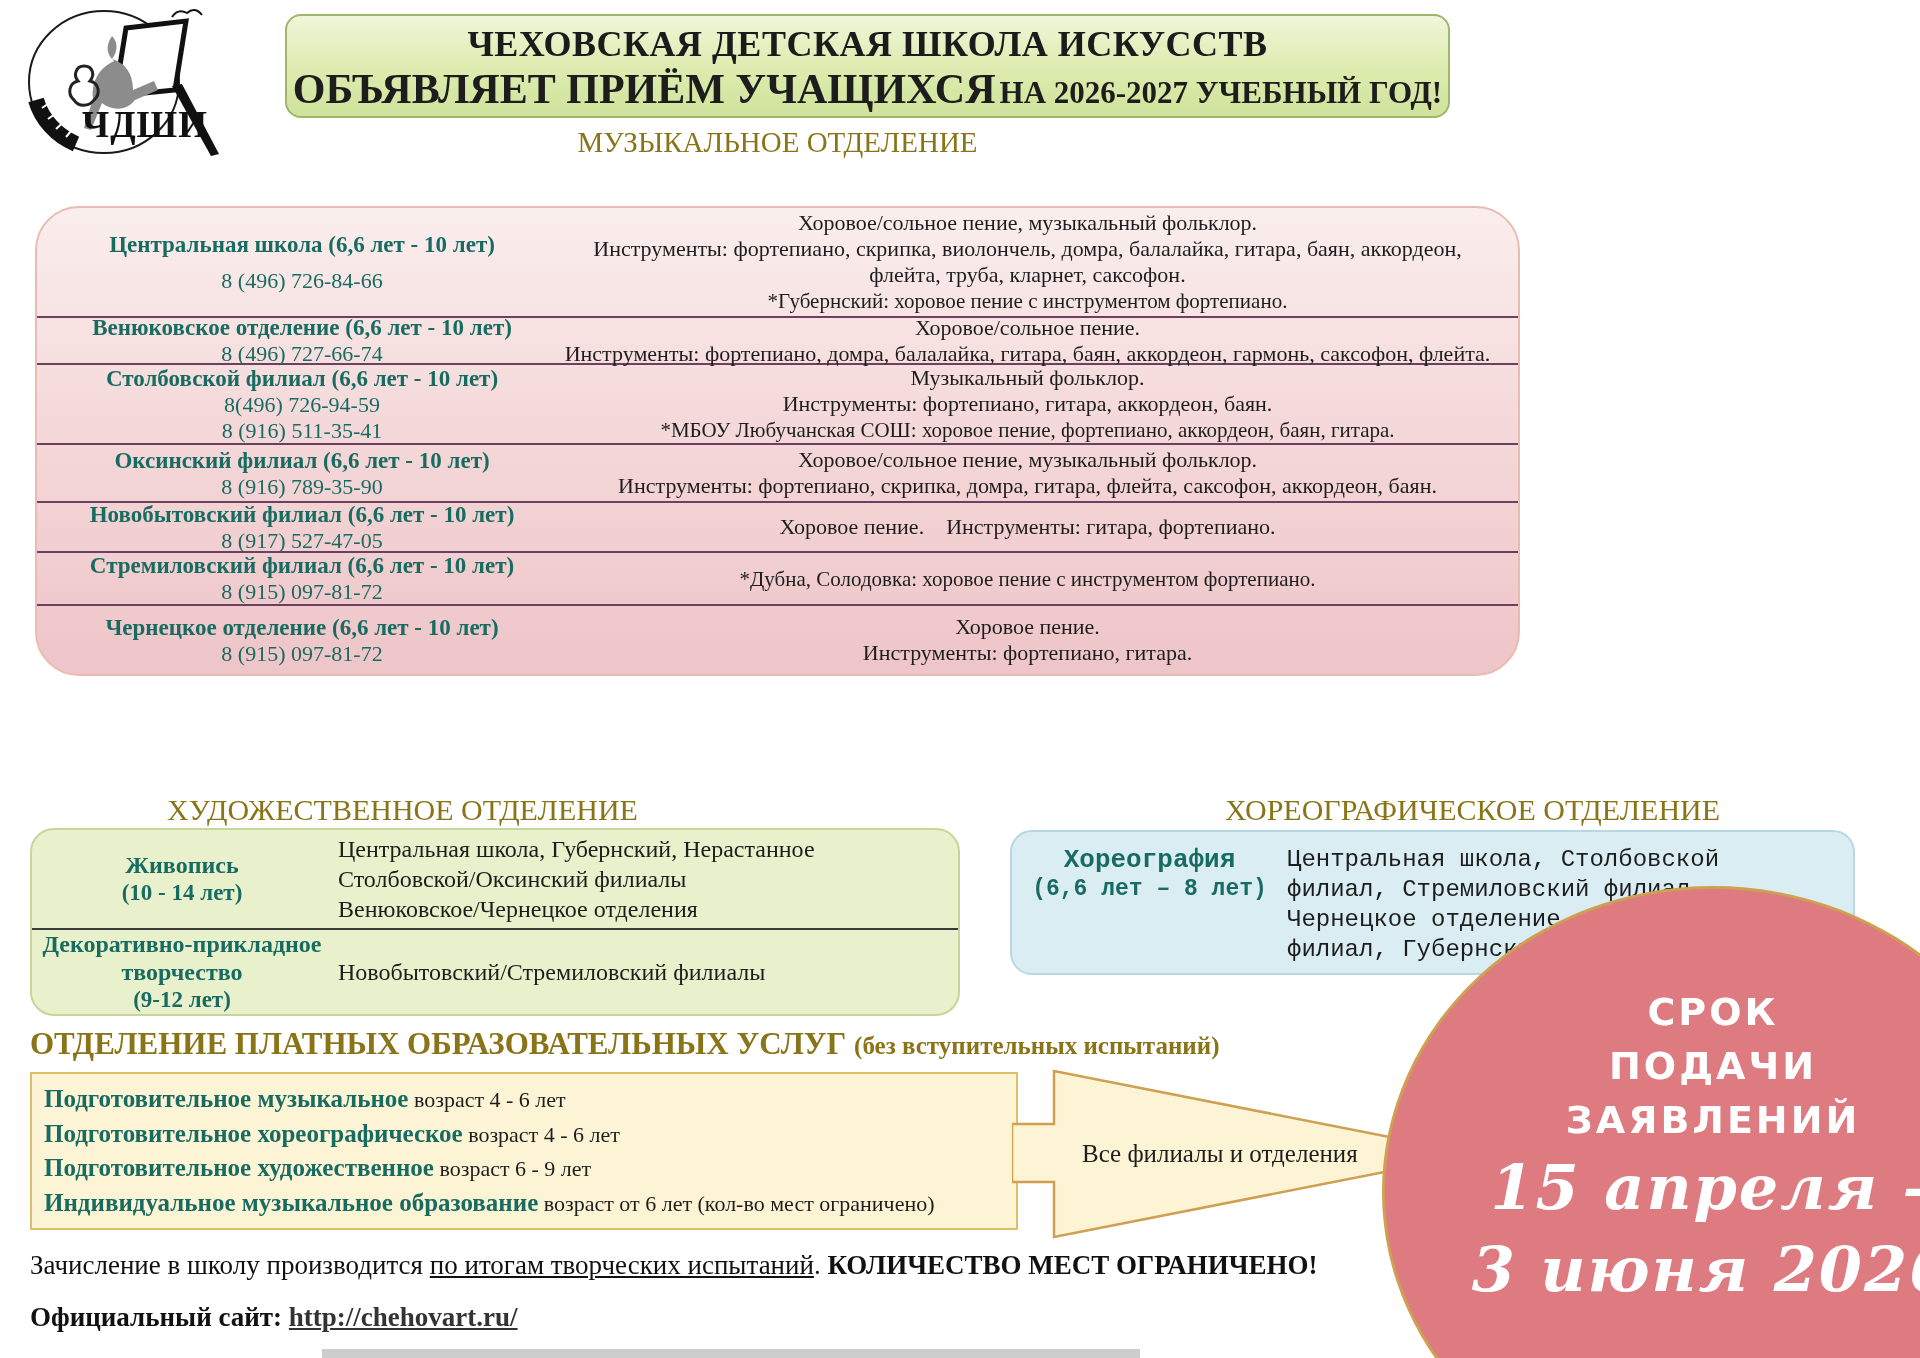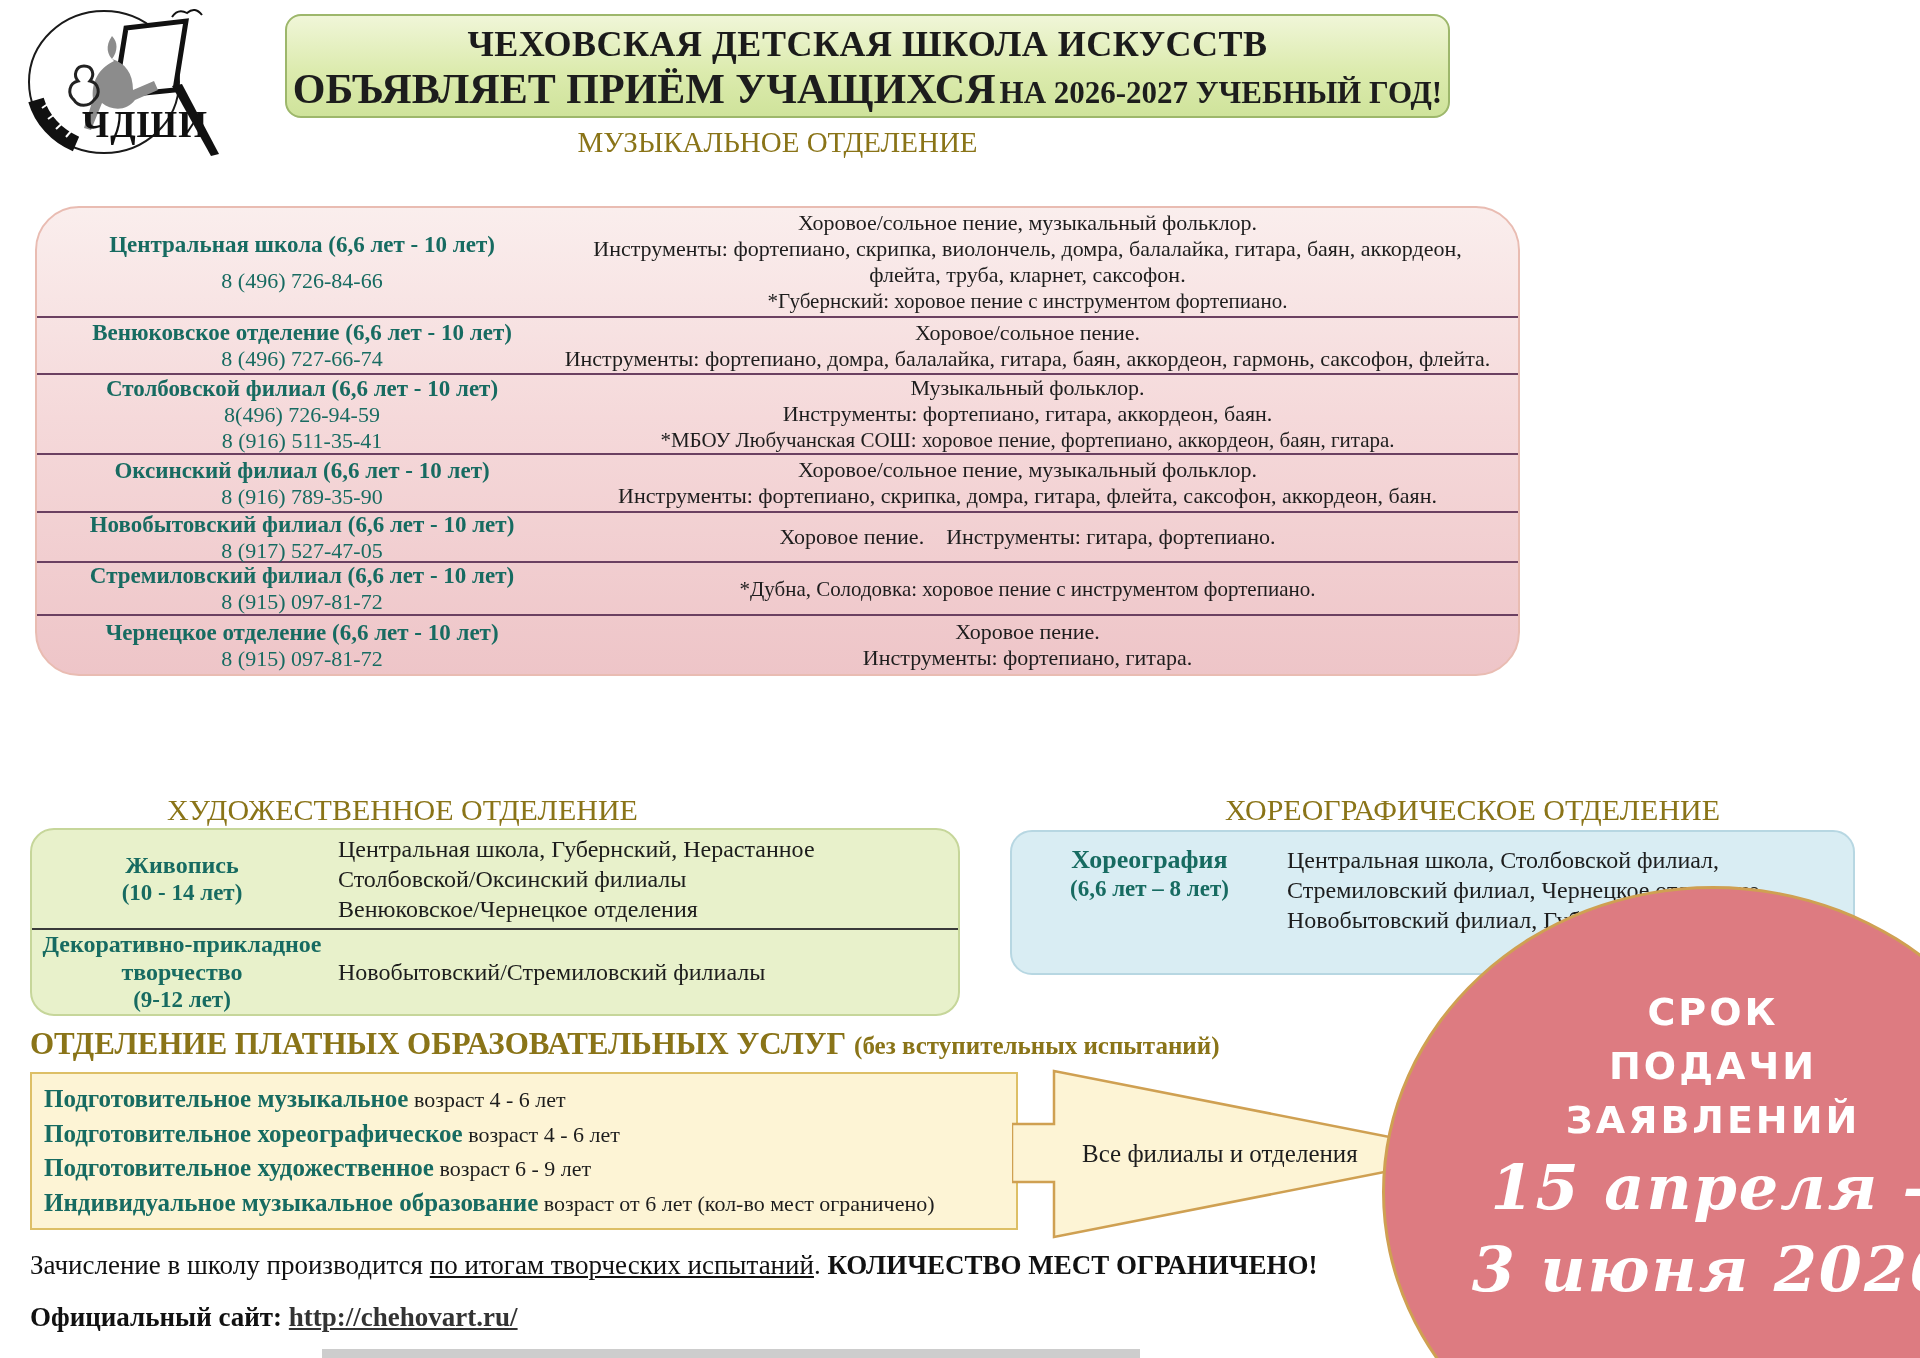--- a/index.html
+++ b/index.html
@@ -31,21 +31,21 @@
 
   
   .music-box {
     position:absolute; left:35px; top:158px; width:1485px; height:470px;
     border-radius:44px; box-sizing:border-box; overflow:hidden;
     background:linear-gradient(180deg,#faeeed 0%,#f5d9da 45%,#eec5c8 100%);
     border:2px solid #e9bcb2; display:flex; flex-direction:column;margin-top:48px;
   }
   .m-row { display:flex; box-sizing:border-box; border-bottom:2px solid #6b4061; }
   .m-row:last-child { border-bottom:none; }
-  .m-row.r0{height:110px}.m-row.r1{height:57px}.m-row.r2{height:80px}
+  .m-row.r0{height:110px}.m-row.r1{height:47px}.m-row.r2{height:80px}
   .m-row.r3{height:58px}.m-row.r4{height:50px}.m-row.r5{height:53px}.m-row.r6{flex:1}
   .m-left {
     width:500px; box-sizing:border-box; padding-left:30px;
     display:flex; flex-direction:column; justify-content:center; align-items:center;
     text-align:center;
   }
   .m-name  { color:#176b61; font-weight:bold; font-size:23px; line-height:27px; white-space:nowrap; }
   .m-phone { color:#176b61; font-size:22px; line-height:26px; }
   .r0 .m-phone { margin-top:10px; }
   .m-right {
@@ -64,21 +64,21 @@
   .a-row.first { height:104px; border-bottom:2px solid #3a3a3a; }
   .a-row.second { flex:1; }
   .a-label { width:300px; text-align:center; color:#176b61; font-weight:bold; font-size:24px; line-height:28px; padding:0 8px; box-sizing:border-box; }
   .a-age { font-size:23px; }
   .a-text { flex:1; font-size:24px; line-height:30px; padding-left:6px; padding-right:20px; }
 
   
   .choreo-box {
     position:absolute; left:1010px; top:830px; width:845px; height:145px;
     background:#d9edf3; border:2px solid #b7d7e2; border-radius:22px;
-    box-sizing:border-box; display:flex; align-items:flex-start; padding-top:13px;
+    box-sizing:border-box; display:flex; align-items:flex-start; padding-top:13px;font-family:Liberation Mono, monospace;
   }
   .c-label { width:275px; text-align:center; color:#176b61; font-weight:bold; }
   .c-name { font-size:26px; line-height:30px; }
   .c-age  { font-size:23px; line-height:28px; }
   .c-text { flex:1; font-size:24px; line-height:30px; padding-right:40px; }
 
   
   .paid-heading { position:absolute; left:30px; top:1026px; color:#8a7418; font-weight:bold; white-space:nowrap; }
   .paid-heading .main { font-size:31px; }
   .paid-heading .note { font-size:25px; }

